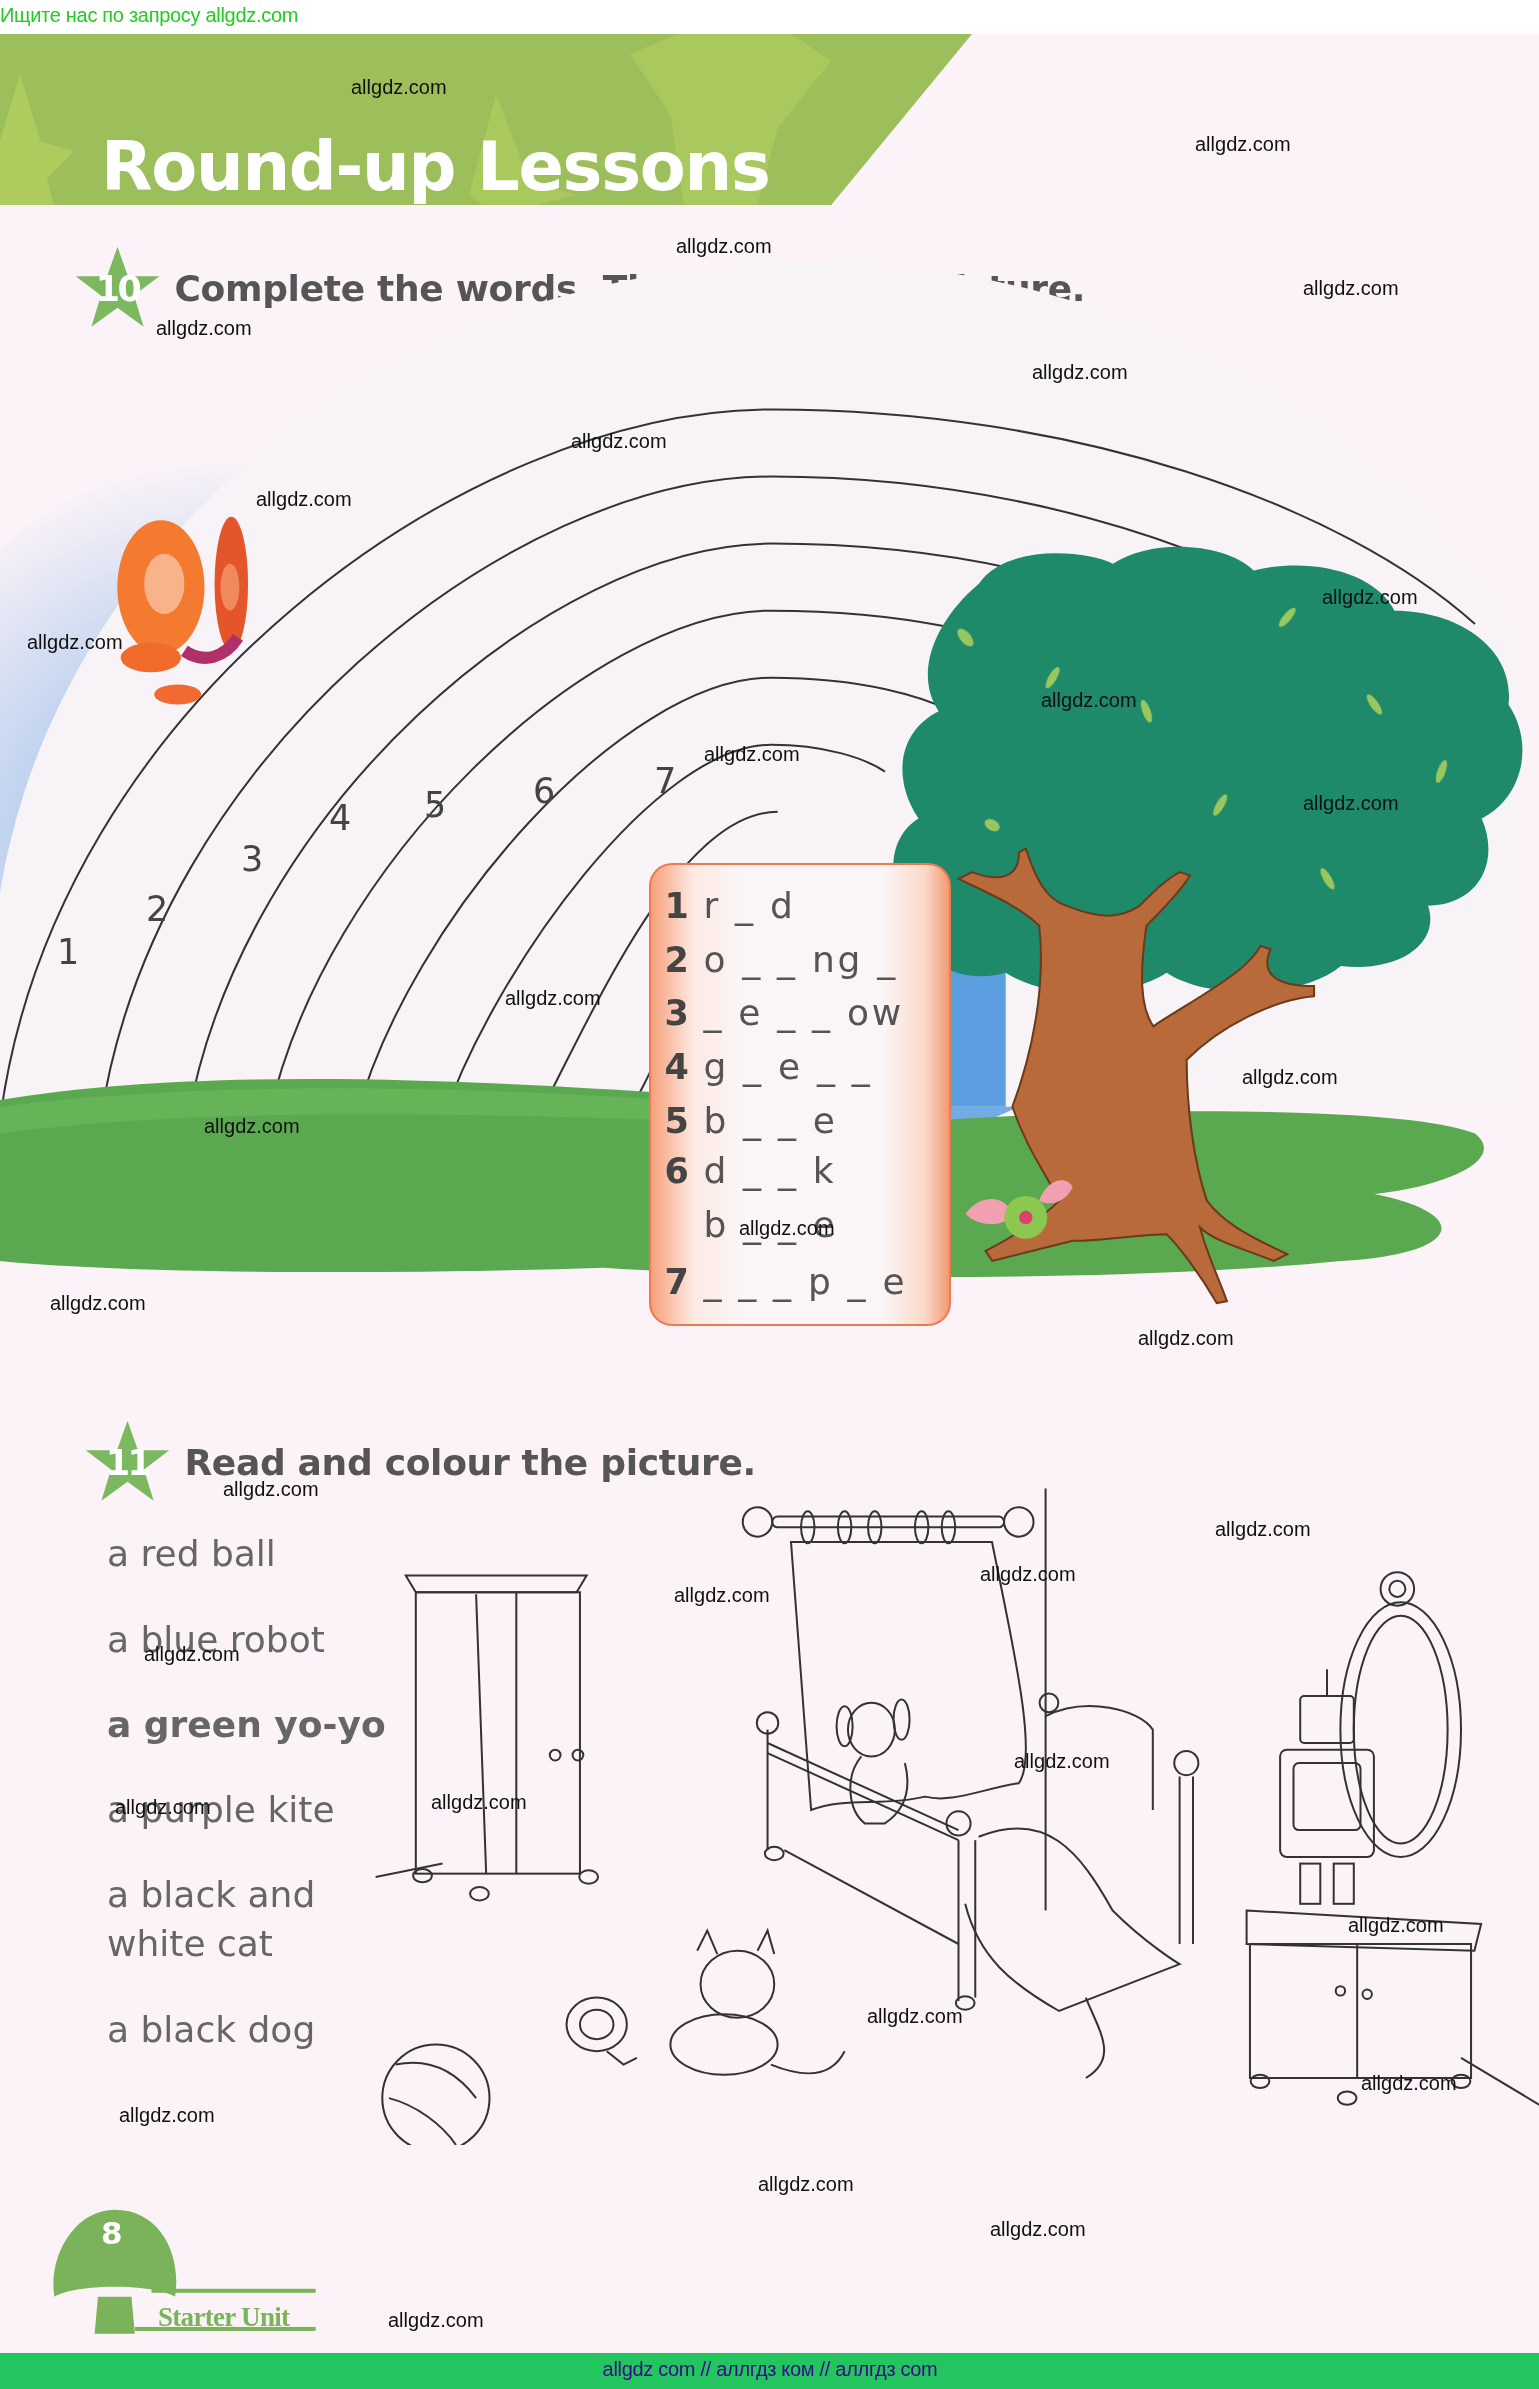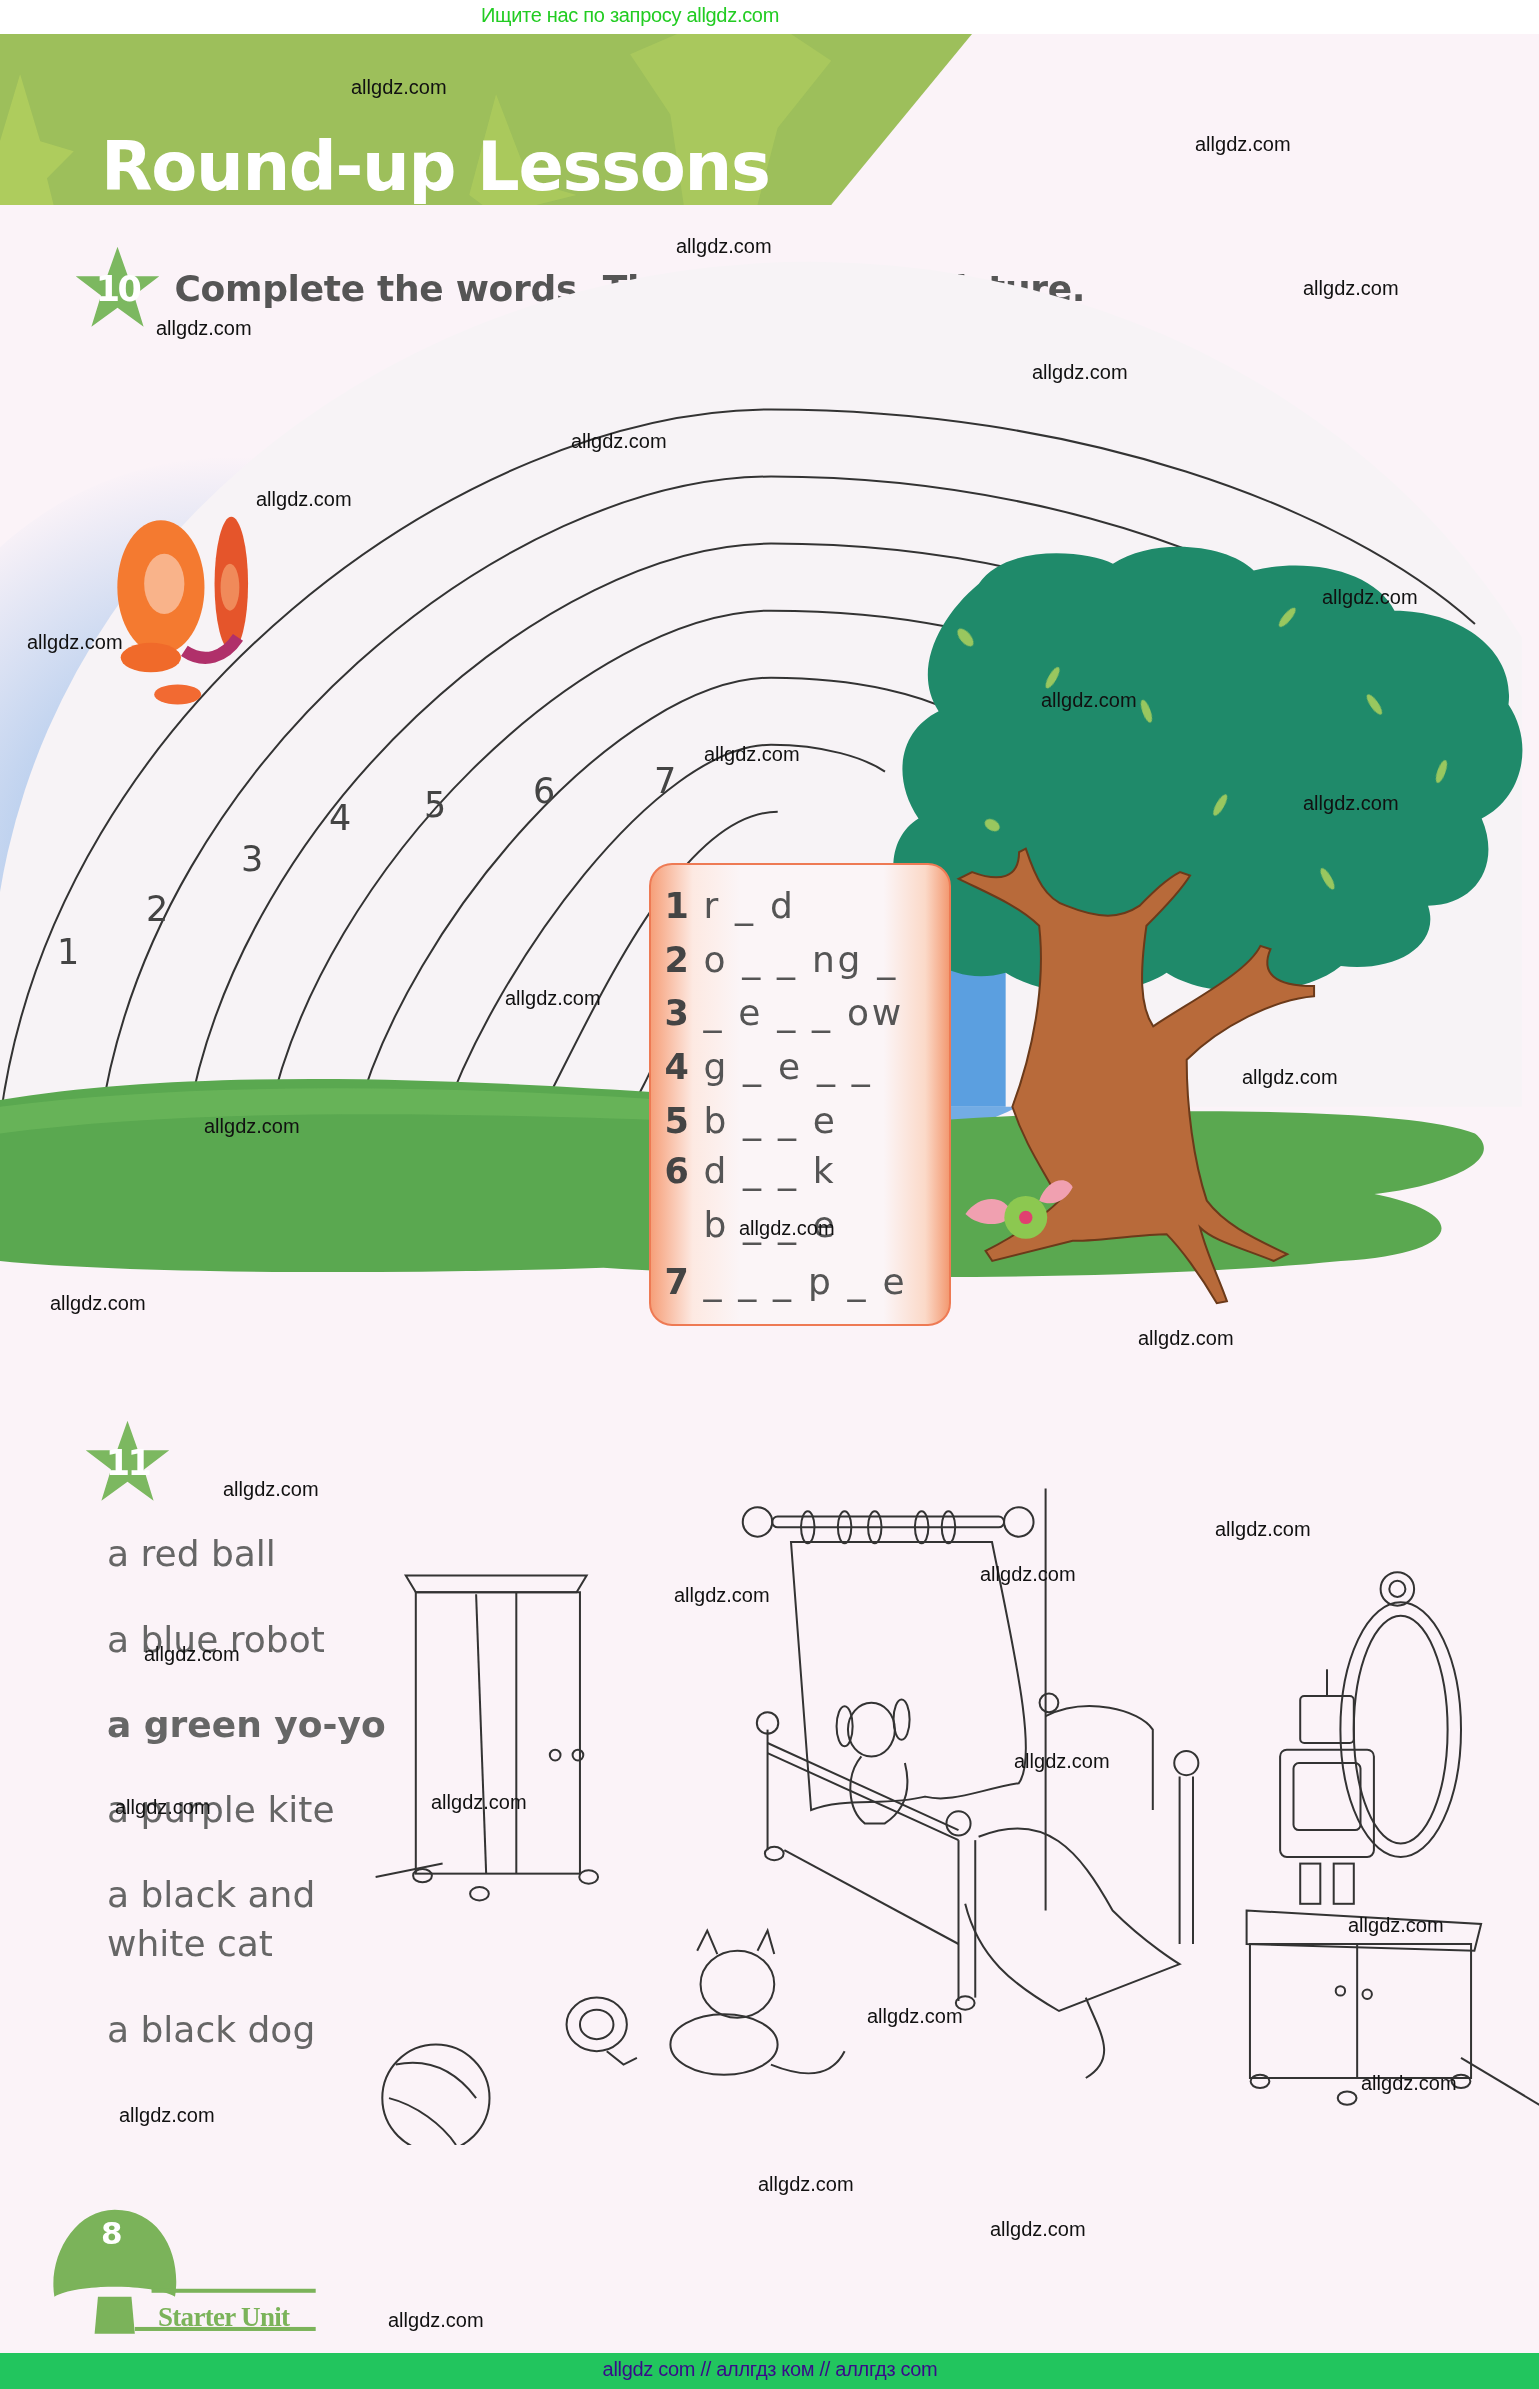--- a/index.html
+++ b/index.html
@@ -1,18 +1,18 @@
 <!DOCTYPE html>
 <html style="font-size:10.7px"><head>
 <meta charset="utf-8">
 <style>
   html,body{margin:0;padding:0;}
   body{width:1540px;height:2389px;position:relative;overflow:hidden;background:#ffffff;font-family:"Liberation Sans",sans-serif;}
   .page{position:absolute;left:0;top:34px;width:1540px;height:2320px;background:#fbf3f8;overflow:hidden;}
-  .topbar{position:absolute;left:0;top:0;width:1236px;height:34px;background:#fff;text-align:center;margin-left:12px;}
+  .topbar{position:absolute;left:0;top:0;width:1236px;height:34px;background:#fff;text-align:left;}
   .topbar span{display:inline-block;margin-top:4px;font-size:20px;color:#22cc22;font-family:"Liberation Sans",sans-serif;letter-spacing:-0.3px;}
   .bottombar{position:absolute;left:0;top:2353px;width:1540px;height:36px;background:#22c55e;text-align:center;}
   .bottombar span{display:inline-block;margin-top:5.4px;font-size:20px;color:#3a0a8a;letter-spacing:-0.3px;}
   .banner{position:absolute;left:0;top:0;width:972px;height:171px;}
   .banner-title{position:absolute;left:101px;top:94px;font-size:67px;font-weight:bold;color:#ffffff;font-family:"DejaVu Sans",sans-serif;letter-spacing:-1.3px;}
   .ex-header{position:absolute;display:flex;align-items:center;}
   .ex-star{position:relative;width:87px;height:87px;}
   .ex-star svg{position:absolute;left:0;top:0;}
   .ex-num{position:absolute;left:0;top:24px;width:87px;text-align:center;color:#fff;font-weight:bold;font-size:35px;font-family:"DejaVu Sans",sans-serif;letter-spacing:-2.7px;}
   .ex-text{font-size:36px;font-weight:bold;color:#555;font-family:"DejaVu Sans",sans-serif;margin-left:13.4px;letter-spacing:-0.3px;}
@@ -164,20 +164,21 @@
     </div>
   </div>
 
   <div class="ex-header" style="left:84px;top:1385px;">
     <div class="ex-star">
       <svg width="87" height="87" viewBox="0 0 100 100">
         <polygon points="50,2 62,36 98,36 69,58 80,94 50,72 20,94 31,58 2,36 38,36" fill="#7cb860"></polygon>
       </svg>
       <div class="ex-num">11</div>
     </div>
+    <div class="ex-text">Read and colour the picture.</div>
   </div>
 
   <div class="list">
     <div class="list-item" style="top:1495px;">a red ball</div>
     <div class="list-item" style="top:1581px;">a blue robot</div>
     <div class="list-item" style="top:1666px;font-weight:bold;">a green yo-yo</div>
     <div class="list-item" style="top:1751px;">a purple kite</div>
     <div class="list-item" style="top:1836px;">a black and</div>
     <div class="list-item" style="top:1885px;">white cat</div>
     <div class="list-item" style="top:1971px;">a black dog</div>

